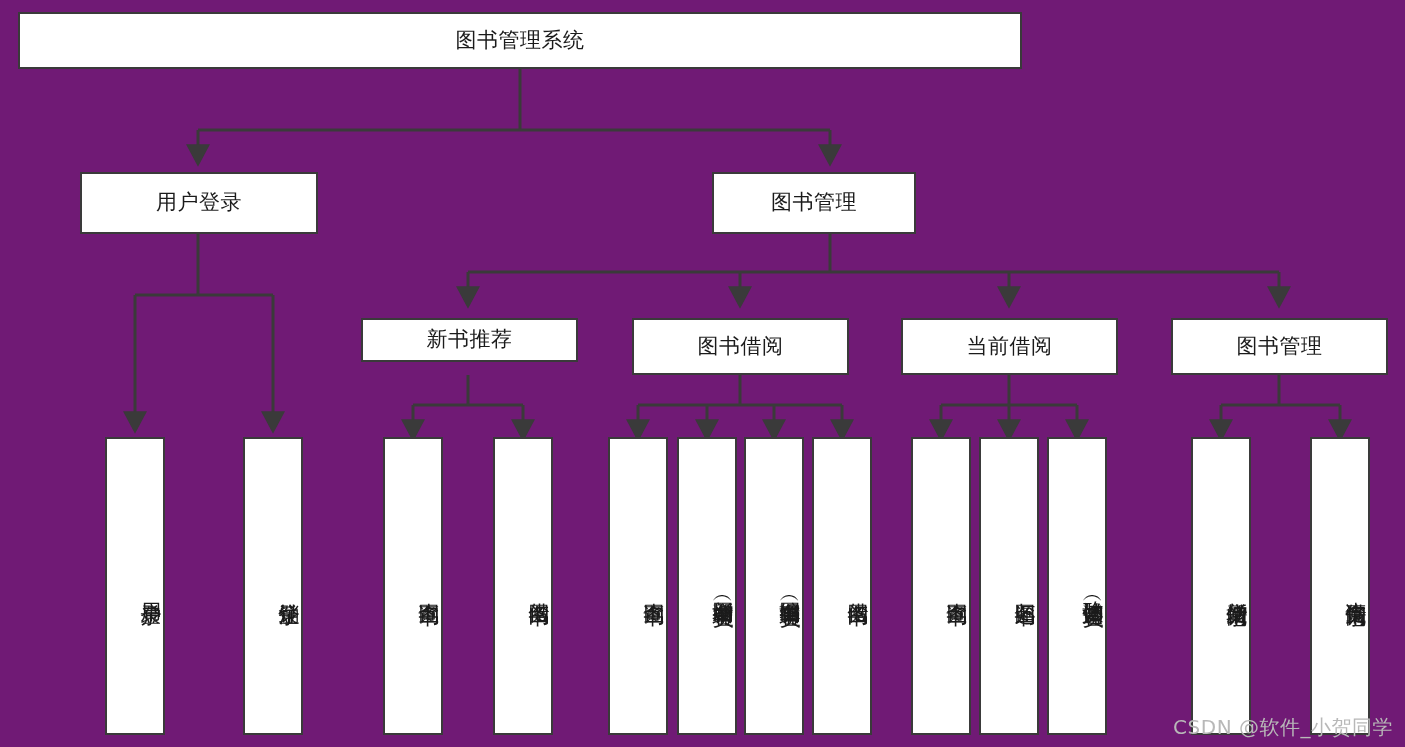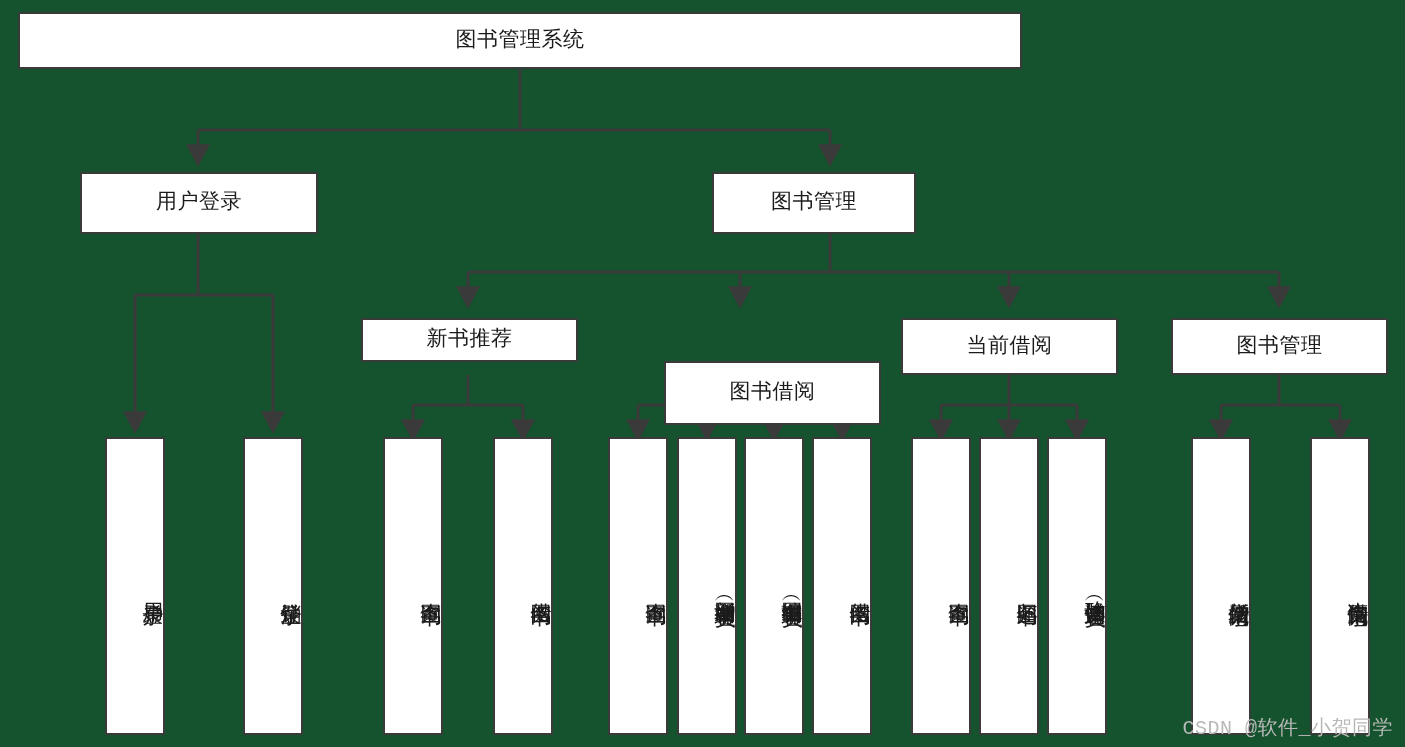--- a/index.html
+++ b/index.html
@@ -8,23 +8,22 @@
     padding: 0;
     background: #ffffff;
   }
   body {
     font-family: "DejaVu Sans", "Liberation Sans", sans-serif;
   }
   #diagram-root {
     position: relative;
     width: 1405px;
     height: 747px;
-    background: #14532d;
+    background: #701a75;
     overflow: hidden;
-    font-family: Liberation Mono, monospace;
   }
   #edges-layer {
     position: absolute;
     left: 0;
     top: 0;
     width: 1405px;
     height: 747px;
     pointer-events: none;
   }
   .node {
@@ -133,21 +132,21 @@
   <div class="node node-h" style="left:80px; top:172px; width:238px; height:62px;">
     <span>用户登录</span>
   </div>
   <div class="node node-h" style="left:712px; top:172px; width:204px; height:62px;">
     <span>图书管理</span>
   </div>
 
   <div class="node node-h" style="left:361px; top:318px; width:217px; height:44px;">
     <span>新书推荐</span>
   </div>
-  <div class="node node-h" style="left:664px; top:318px; width:217px; height:64px;margin-top:43px;">
+  <div class="node node-h" style="left:632px; top:318px; width:217px; height:57px;">
     <span>图书借阅</span>
   </div>
   <div class="node node-h" style="left:901px; top:318px; width:217px; height:57px;">
     <span>当前借阅</span>
   </div>
   <div class="node node-h" style="left:1171px; top:318px; width:217px; height:57px;">
     <span>图书管理</span>
   </div>
 
   <div class="node node-v" style="left:105px; top:437px; width:60px; height:298px;">

